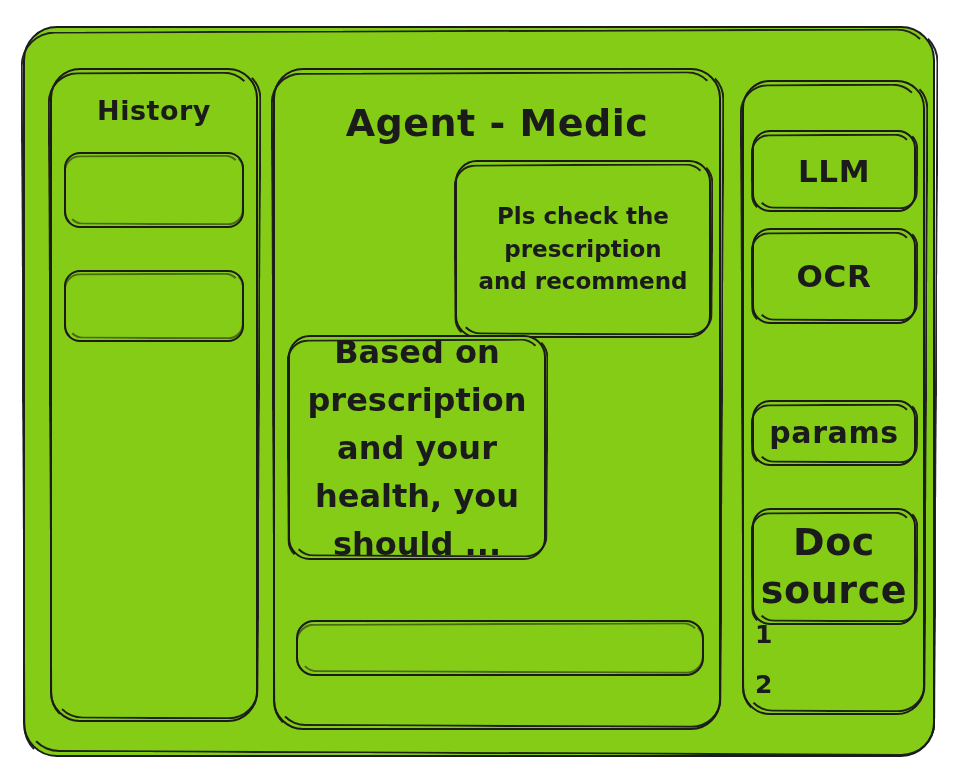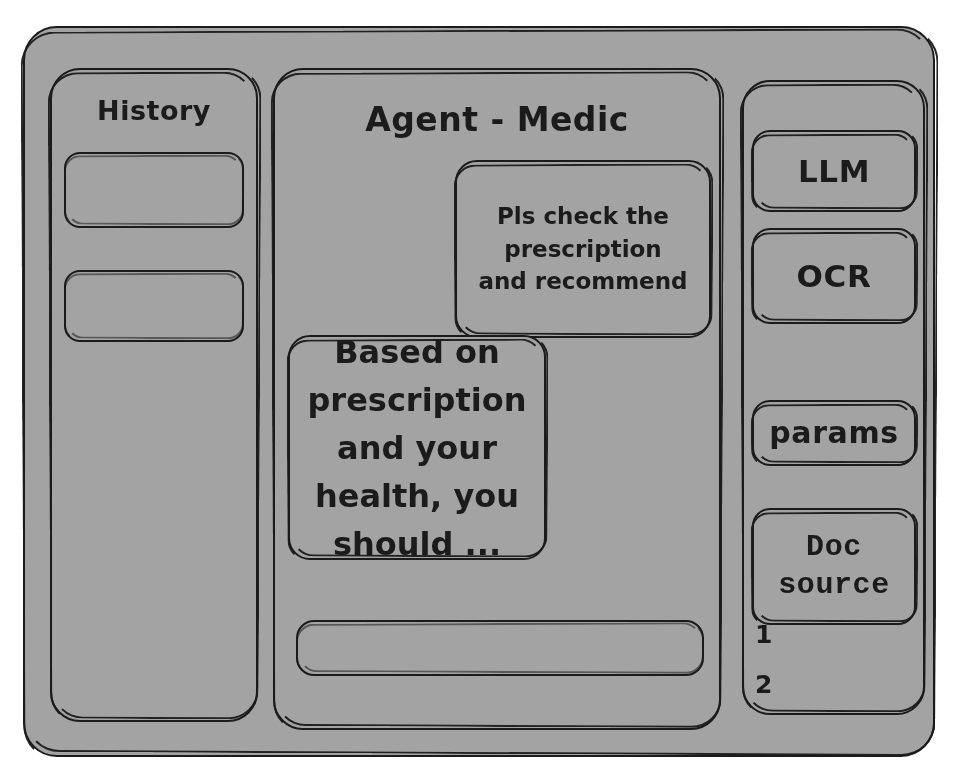--- a/index.html
+++ b/index.html
@@ -13,21 +13,21 @@
     position: relative;
     overflow: hidden;
     font-family: "DejaVu Sans", sans-serif;
     color: #1b1b1b;
   }
   
   .hand {
     position: absolute;
     box-sizing: border-box;
     border: 2.6px solid #1b1b1b;
-    background: #a3a3a3;
+    background: #84cc16;
   }
   .hand::before,
   .hand::after {
     content: "";
     position: absolute;
     box-sizing: border-box;
     border: 2.2px solid #1b1b1b;
     border-radius: inherit;
     pointer-events: none;
   }
@@ -79,21 +79,21 @@
   }
   #history-item-1 { top: 152px; height: 76px; }
   #history-item-2 { top: 270px; height: 72px; }
 
   #agent-panel {
     left: 273px; top: 68px; width: 448px; height: 662px;
     border-radius: 30px;
   }
   #agent-title {
     left: 273px; top: 98px; width: 448px;
-    font-size: 33px;
+    font-size: 38px;
   }
 
   .bubble {
     border-radius: 22px;
     display: flex;
     align-items: center;
     justify-content: center;
   }
   .bubble .txt {
     position: relative;
@@ -135,21 +135,21 @@
     text-align: center;
     white-space: pre-line;
     color: #1b1b1b;
     letter-spacing: .6px;
   }
   #tool-llm    { top: 130px;  height: 82px; }
   #tool-ocr    { top: 228px;  height: 96px; }
   #tool-params { top: 400px;  height: 66px; }
   #tool-params .txt { font-size: 30px; }
   #tool-doc    { top: 508px;  height: 117px; }
-  #tool-doc .txt { font-size: 30px; font-family: Liberation Mono, monospace; }
+  #tool-doc .txt { font-size: 38px; }
 
   .doc-ref {
     position: absolute;
     left: 755px;
     font-family: "DejaVu Sans", sans-serif;
     font-weight: 700;
     font-size: 25px;
     color: #1b1b1b;
   }
   #doc-ref-1 { top: 620px; }

